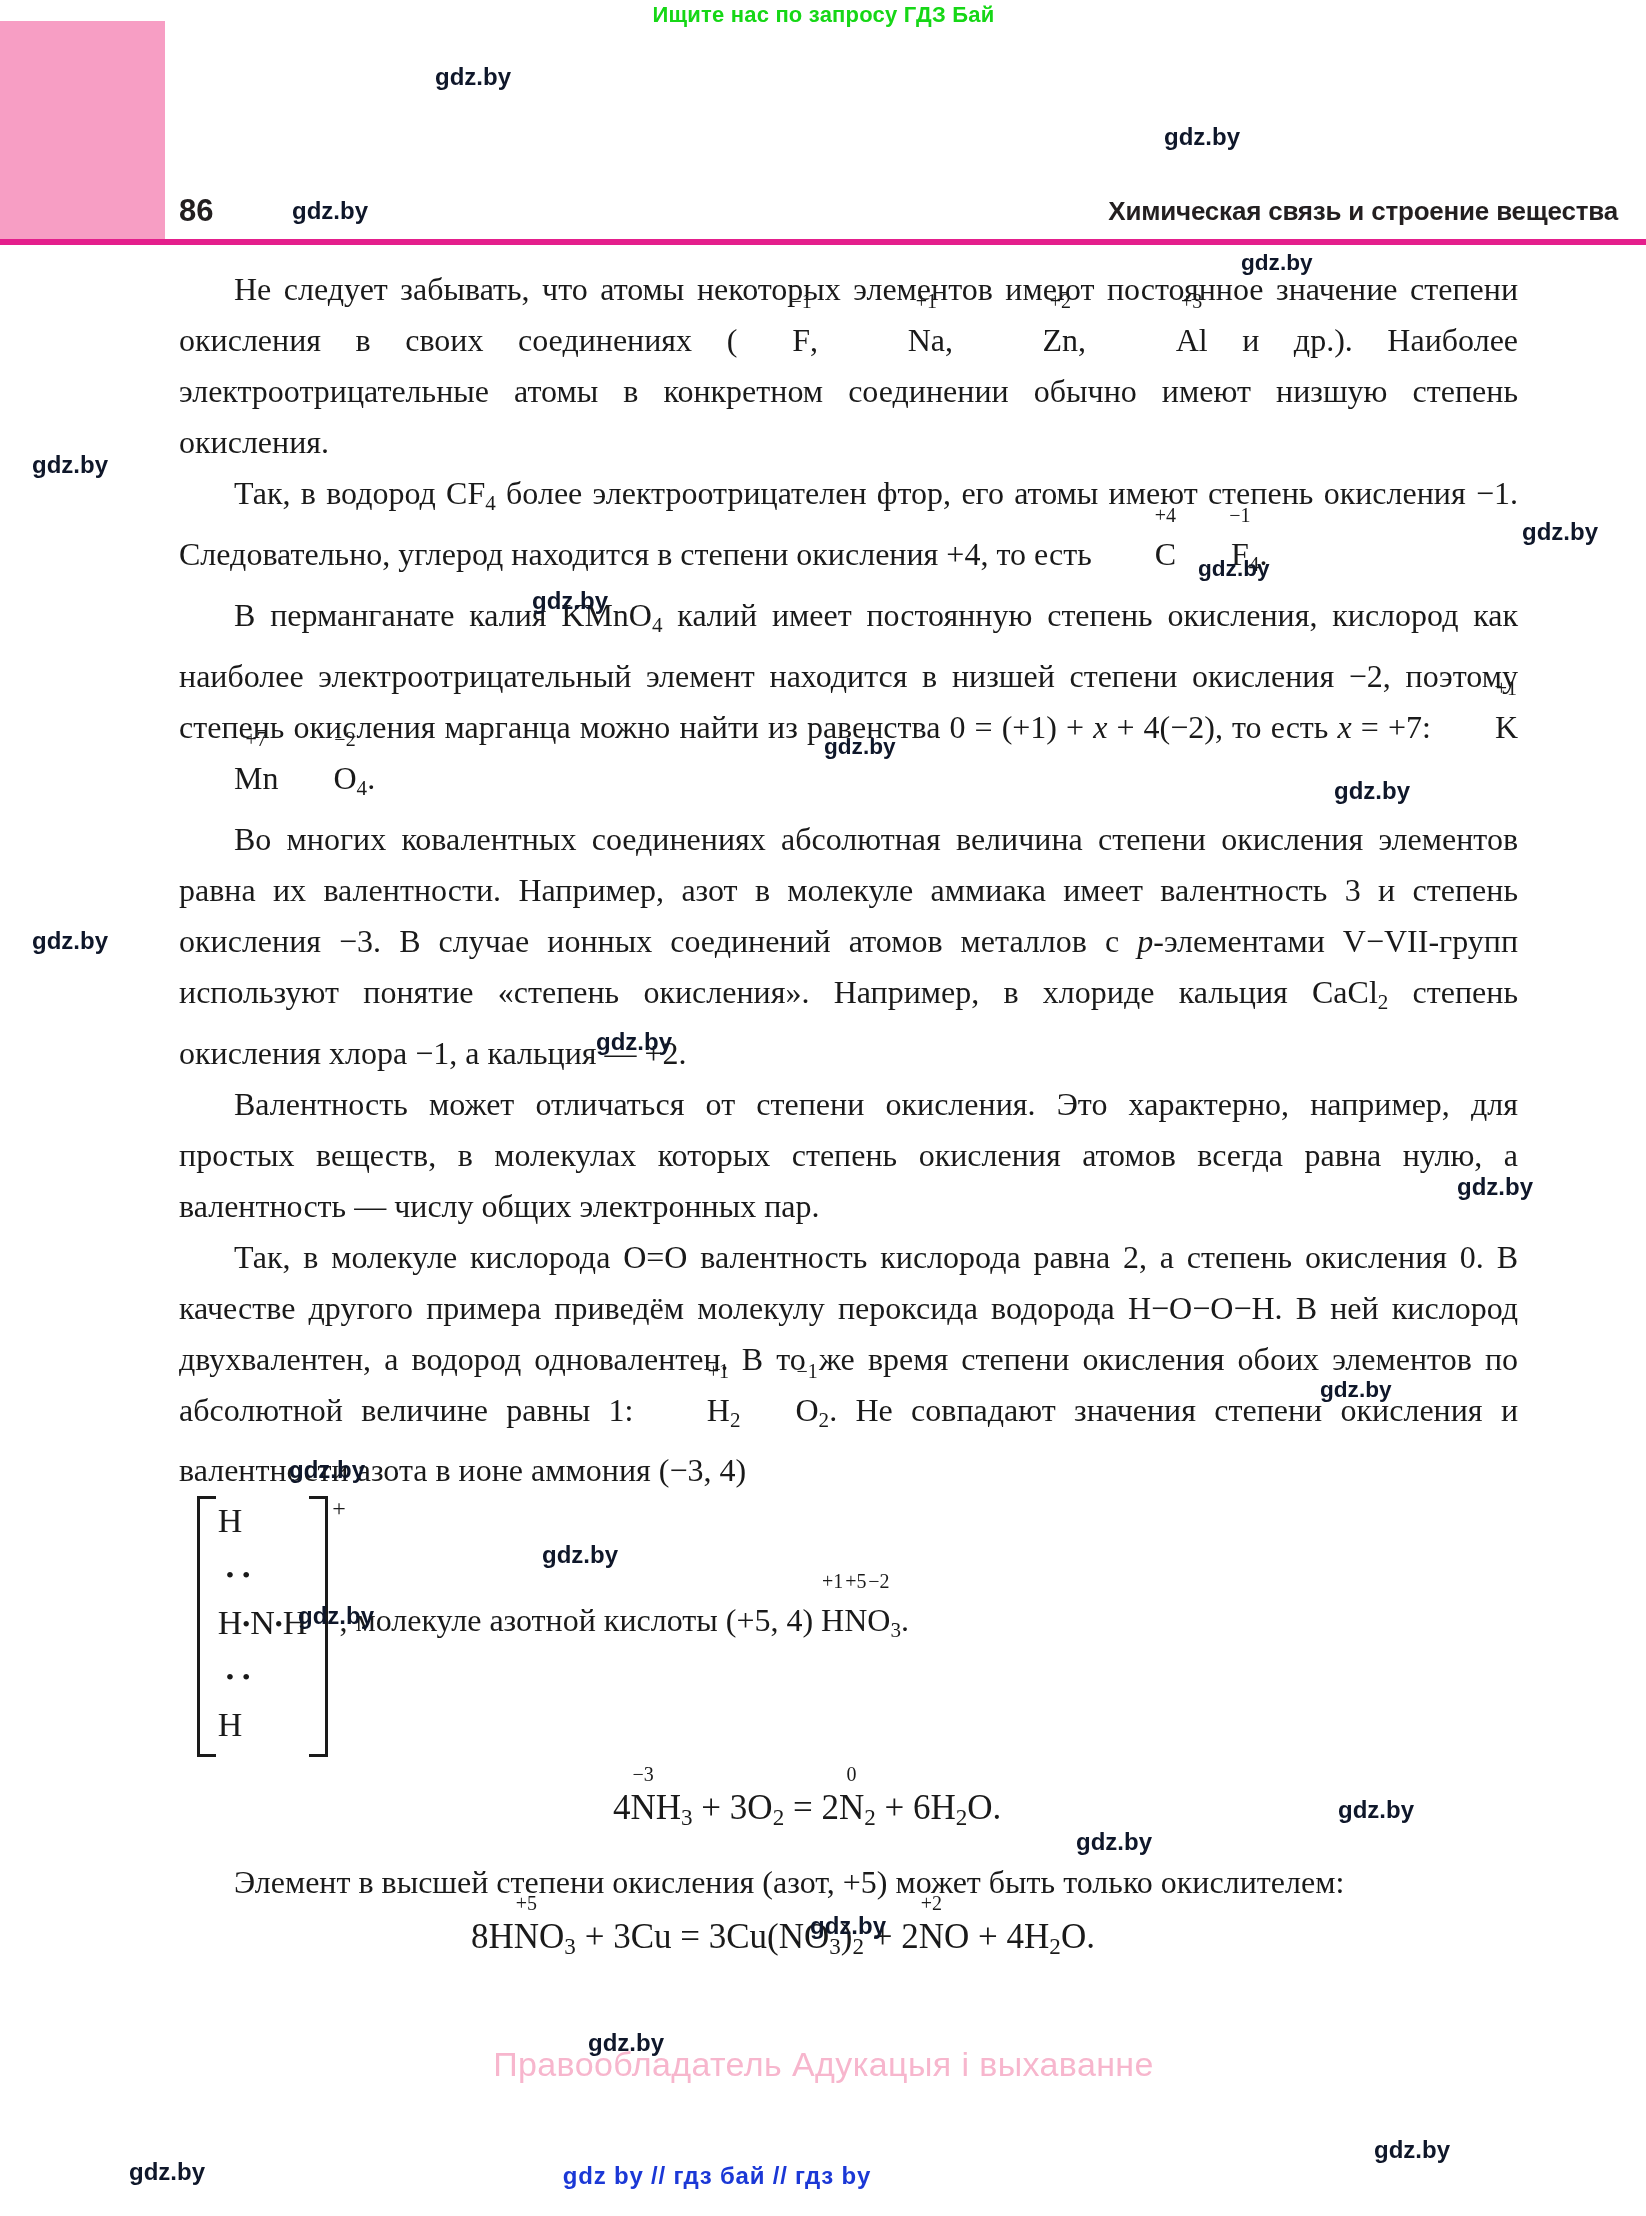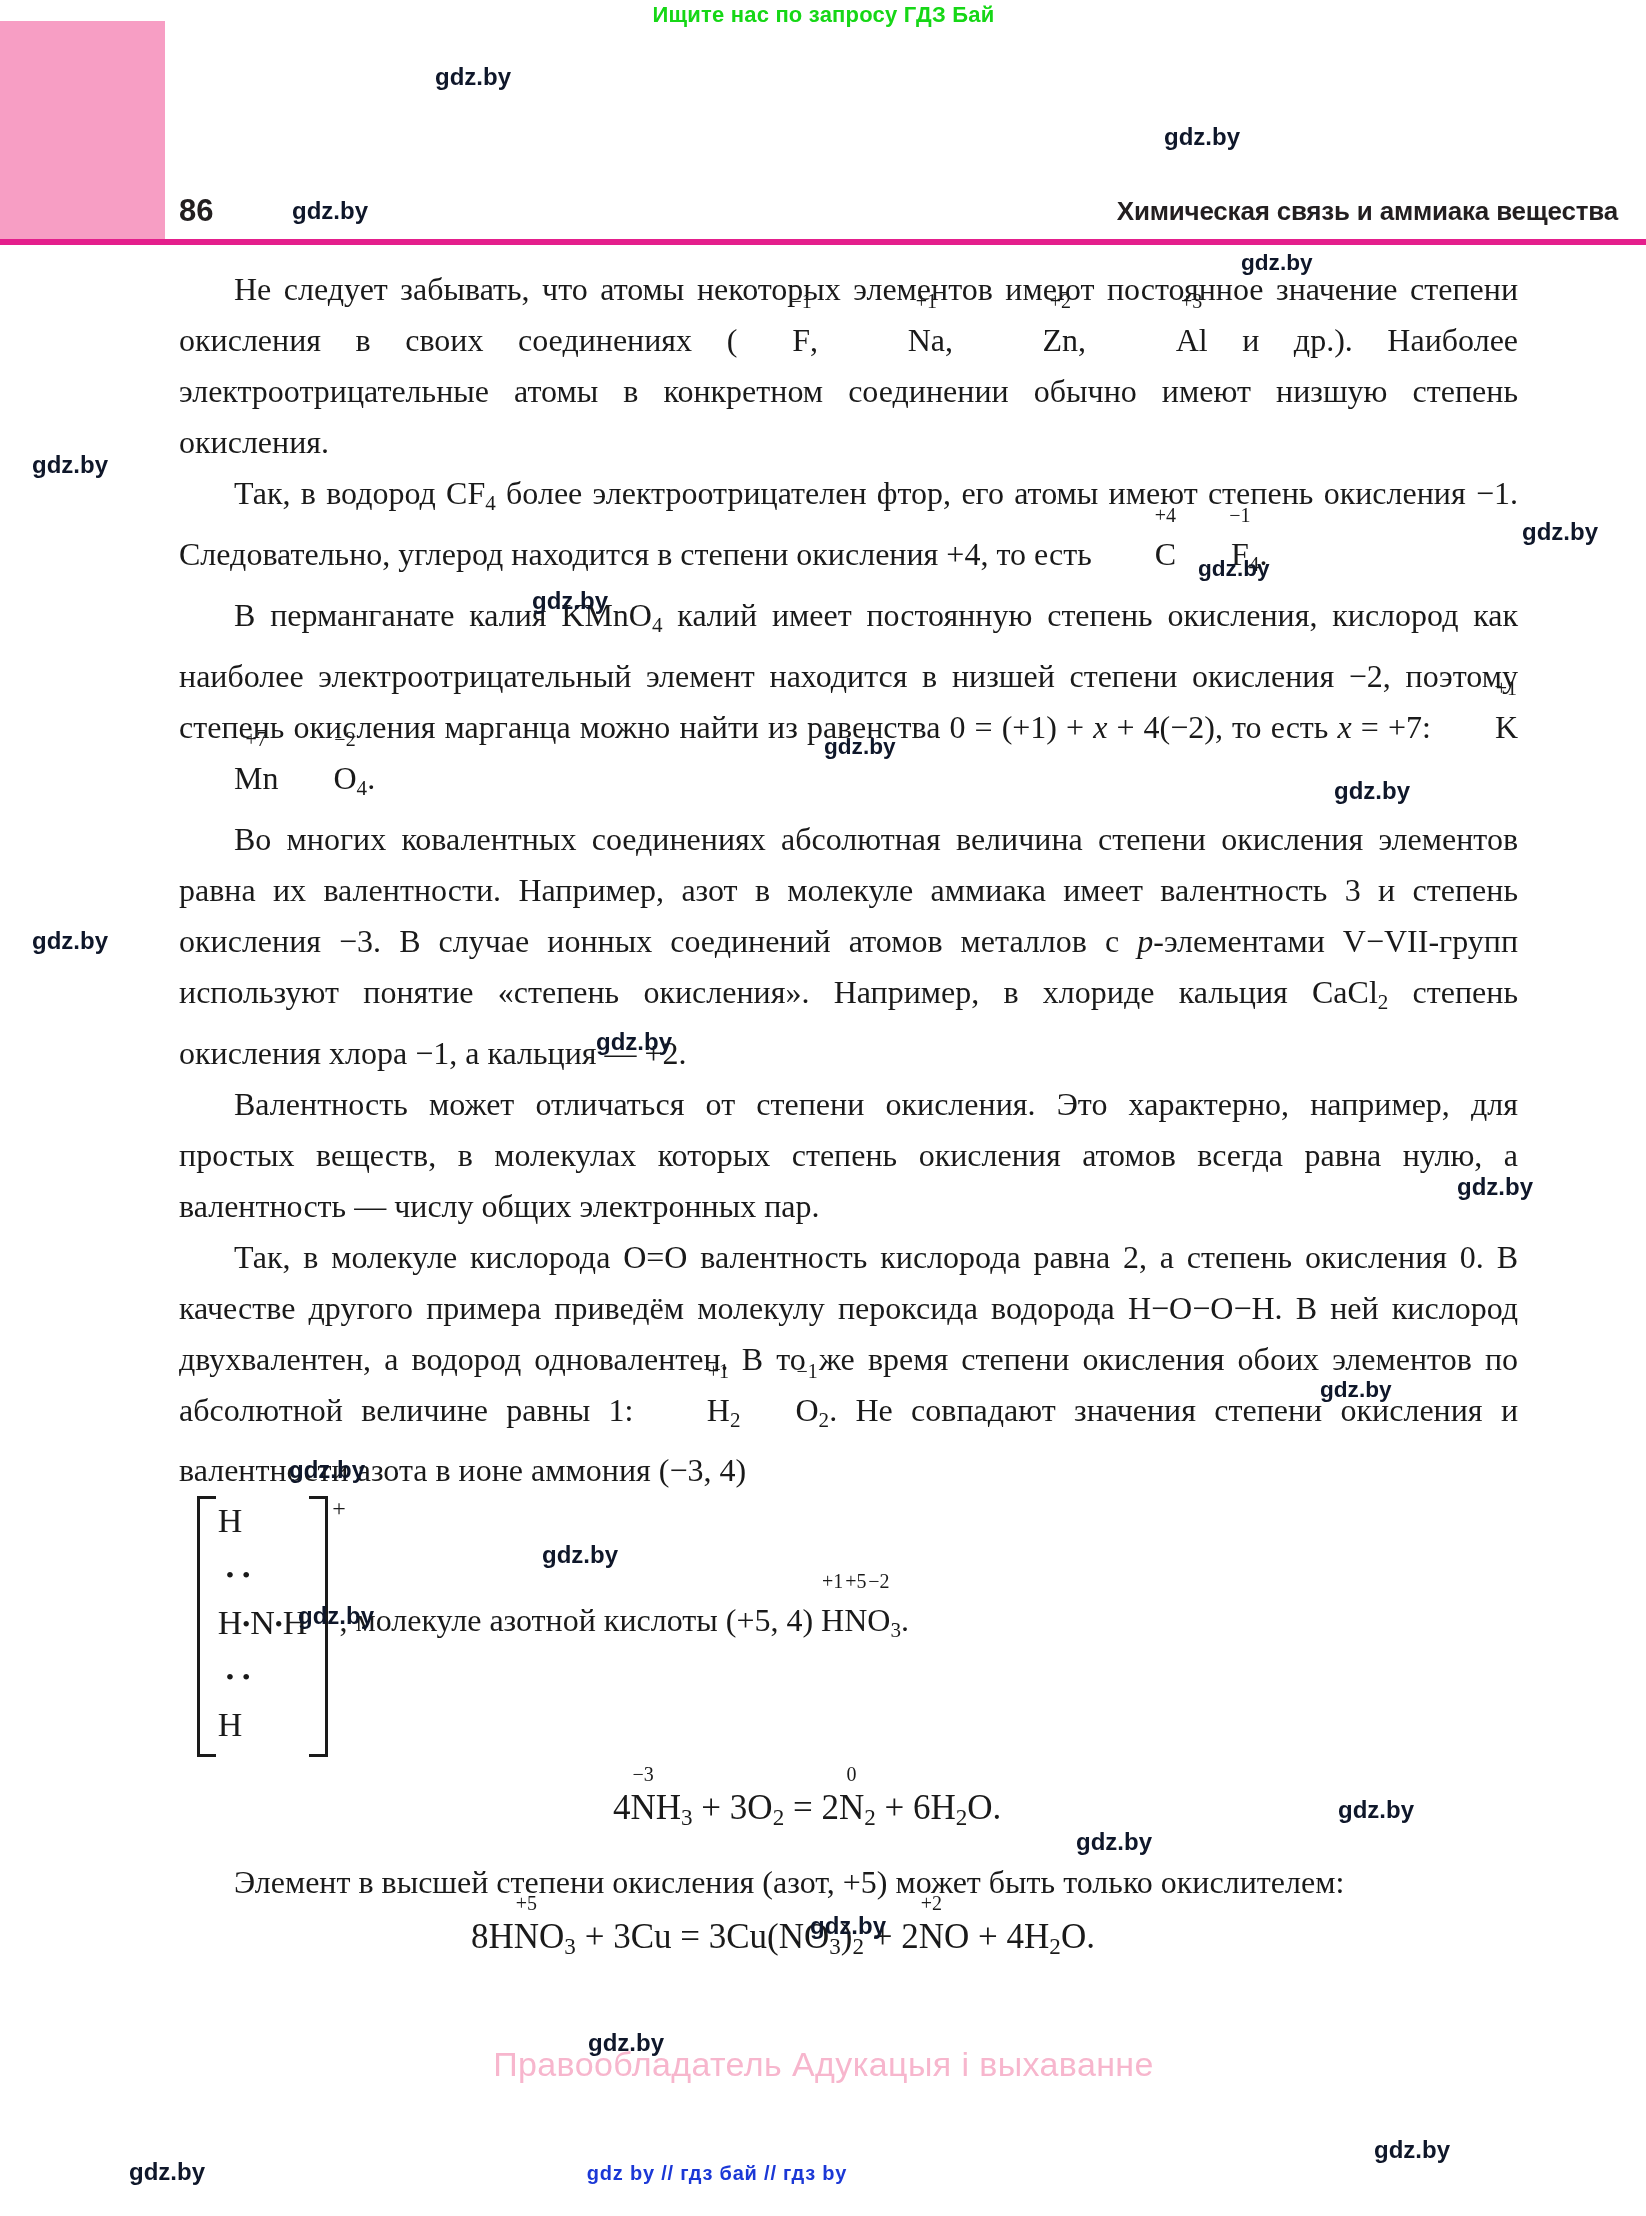--- a/index.html
+++ b/index.html
@@ -175,21 +175,21 @@
     color: #f7b6cd;
     letter-spacing: 0.4px;
   }
   .footer {
     position: absolute;
     left: 0;
     top: 2162px;
     width: 1434px;
     text-align: center;
     font-family: "Liberation Sans", sans-serif;
-    font-size: 20px;
+    font-size: 24px;
     font-weight: 600;
     color: #1b38d6;
     letter-spacing: 0.8px;
   }
 
   
   .wm {
     position: absolute;
     font-family: "Liberation Sans", sans-serif;
     font-weight: 600;
@@ -198,21 +198,21 @@
   }
 </style>
 </head>
 <body>
 
 <div class="top-banner" style="color: rgb(22, 215, 22);">Ищите нас по запросу ГДЗ Бай</div>
 
 <div class="pink-tab" style="background: rgb(247, 158, 196);"></div>
 
 <div class="page-number">86</div>
-<div class="running-head">Химическая связь и аммиака вещества</div>
+<div class="running-head">Химическая связь и строение вещества</div>
 <div class="head-rule" style="background: rgb(228, 31, 140);"></div>
 
 <div class="body-block">
 
   <p><span>Не следует забывать, что атомы некоторых элементов имеют постоянное значение степени окисления в своих соединениях (</span><span class="ox"><span class="mark">−1</span><span>F</span></span><span>, </span><span class="ox"><span class="mark">+1</span><span>Na</span></span><span>, </span><span class="ox"><span class="mark">+2</span><span>Zn</span></span><span>, </span><span class="ox"><span class="mark">+3</span><span>Al</span></span><span> и др.). Наиболее электроотрицательные атомы в конкретном соединении обычно имеют низшую степень окисления.</span></p>
 
   <p><span>Так, в водород CF</span><sub>4</sub><span> более электроотрицателен фтор, его атомы имеют степень окисления −1. Следовательно, углерод находится в степени окисления +4, то есть </span><span class="ox"><span class="mark">+4</span><span>C</span></span><span class="ox"><span class="mark">−1</span><span>F</span></span><sub>4</sub><span>.</span></p>
 
   <p><span>В перманганате калия KMnO</span><sub>4</sub><span> калий имеет постоянную степень окисления, кислород как наиболее электроотрицательный элемент находится в низшей степени окисления −2, поэтому степень окисления марганца можно найти из равенства 0 = (+1) + </span><span class="ital">x</span><span> + 4(−2), то есть </span><span class="ital">x</span><span> = +7: </span><span class="ox"><span class="mark">+1</span><span>K</span></span><span class="ox"><span class="mark">+7</span><span>Mn</span></span><span class="ox"><span class="mark">−2</span><span>O</span></span><sub>4</sub><span>.</span></p>
 

